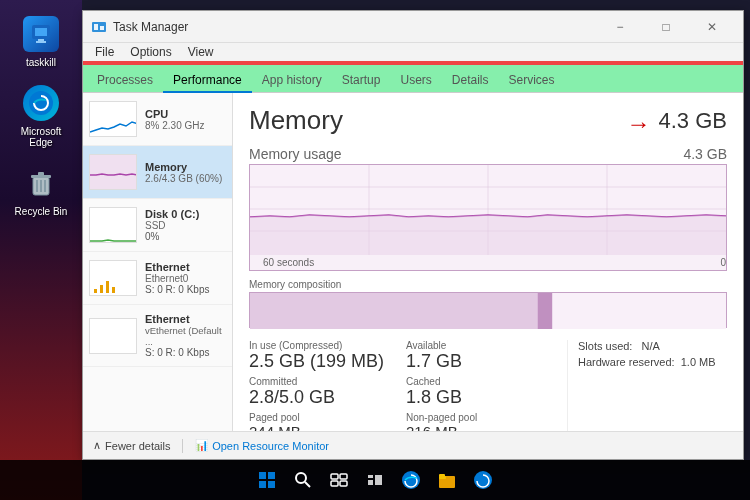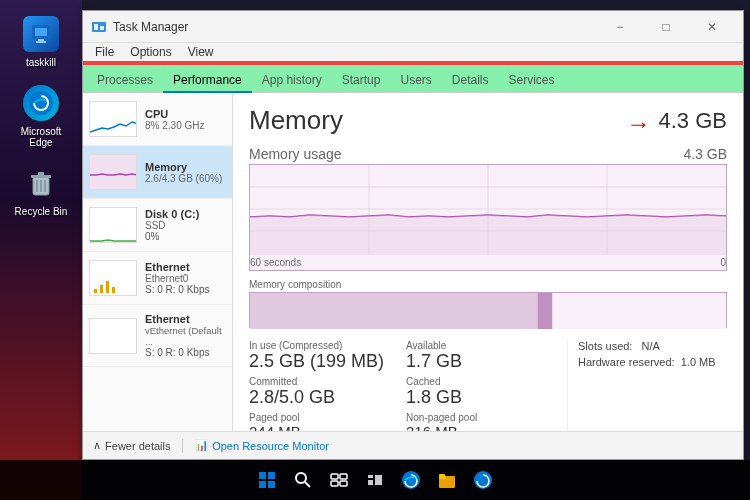--- a/index.html
+++ b/index.html
@@ -55,21 +55,21 @@
     .content-header { display: flex; align-items: center; margin-bottom: 10px; }
     .content-title { font-size: 26px; font-weight: 300; color: #333; flex: 1; }
     .content-value { font-size: 22px; color: #333; display: flex; align-items: center; gap: 8px; }
     .arrow-right { color: #cc0000; font-size: 24px; }
 
     
     .chart-section { margin-bottom: 8px; }
     .chart-label { font-size: 14px; color: #666; margin-bottom: 2px; display: flex; justify-content: space-between; }
     .chart-container { border: 1px solid #c5a0c5; background: #f8f0f8; position: relative; }
     .chart-main { height: 90px; position: relative; overflow: hidden; }
-    .chart-time { font-size: 10px; color: #666; display: flex; justify-content: space-between; padding: 2px 0; }
+    .chart-time { font-size: 10px; color: #666; display: flex; justify-content: space-between; padding: 2px 0; margin-left: 13px; }
 
     
     .comp-section { margin-bottom: 12px; }
     .comp-label { font-size: 10px; color: #666; margin-bottom: 2px; }
     .comp-bar { height: 36px; border: 1px solid #c5a0c5; background: #f8f0f8; position: relative; display: flex; }
     .stat-label { font-size: 10px; color: #666; }
     .stat-value { font-size: 18px; font-weight: 300; color: #333; }
     .right-item { font-size: 11px; color: #444; margin-bottom: 4px; }
     .right-item span { font-weight: 400; }
 

